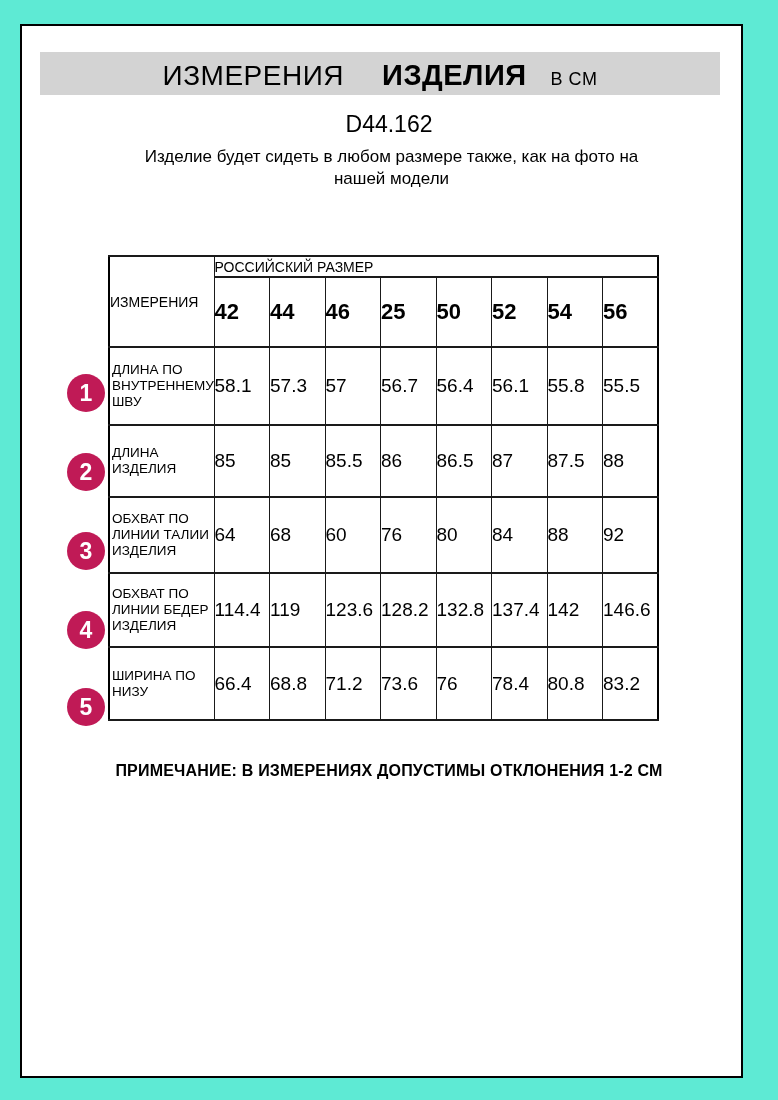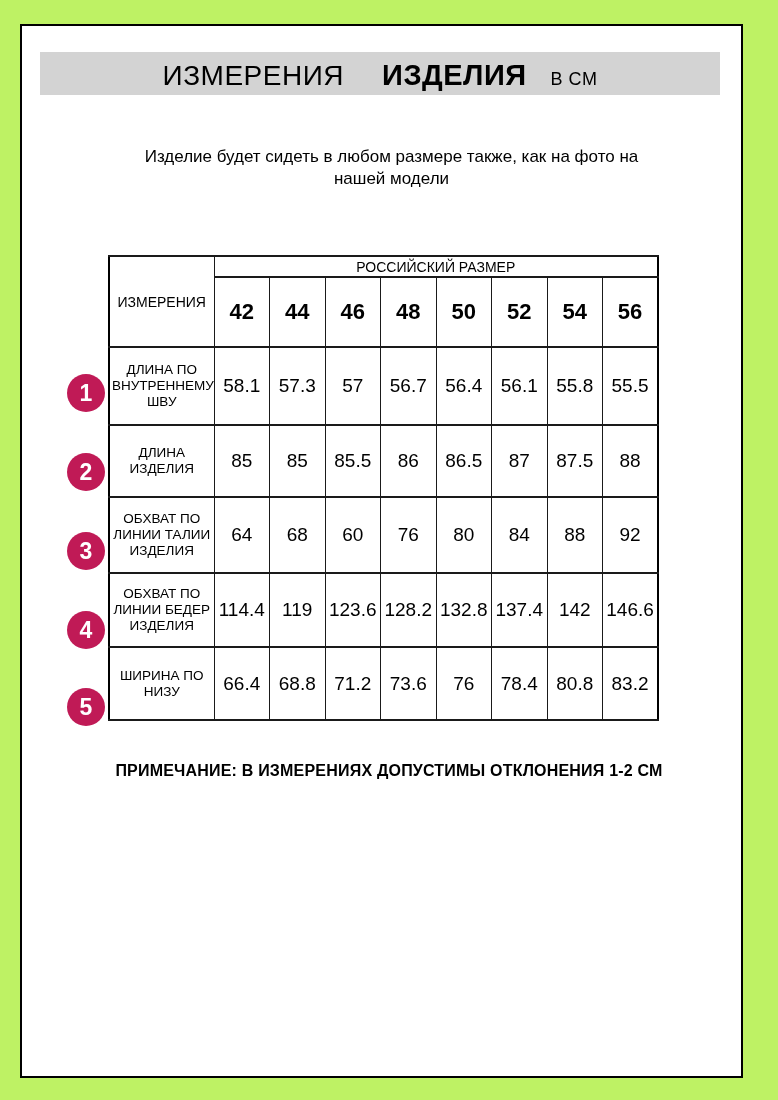--- a/index.html
+++ b/index.html
@@ -1,18 +1,18 @@
 <!DOCTYPE html>
 <html><head>
 <meta charset="utf-8">
 <style>
   * { margin:0; padding:0; box-sizing:border-box; }
   html,body { background:#ffffff; }
   body { font-family: "Liberation Sans", "DejaVu Sans", sans-serif; color:#000; }
-  .page { position:relative; width:778px; height:1100px; background:#bef264; overflow:hidden; }
+  .page { position:relative; width:778px; height:1100px; background:#5eead4; overflow:hidden; }
   .frame { position:absolute; left:20px; top:24px; width:723px; height:1054px; border:2px solid #000; background:#fff; }
 
   .title-bar {
     position:absolute; left:40px; top:52px; width:680px; height:43px;
     background:#d3d3d3;
     display:flex; justify-content:center; align-items:baseline;
     padding-top:7px;
   }
   .title-regular { font-size:28px; font-weight:normal; letter-spacing:0.5px; }
   .title-bold   { font-size:29px; font-weight:bold; margin-left:38px; letter-spacing:0.5px; }
@@ -25,21 +25,21 @@
   }
 
   table.meas {
     position:absolute; left:108px; top:255px; width:549px;
     border-collapse:collapse; table-layout:fixed;
     border:2px solid #000;
   }
   table.meas td {
     border:1px solid #1a1a1a;
     border-top-width:2px; border-bottom-width:2px;
-    text-align:center; vertical-align:middle;
+    vertical-align:middle;
     overflow:hidden;
   }
   td.tl { border-left-width:2px; }
   .r-group td { height:21px; font-size:14px; }
   .r-sizes td { height:70px; font-size:22px; font-weight:bold; }
   .corner-cell { font-size:15px; }
   .measure-label { font-size:13.5px; line-height:16px; white-space:pre-line; padding:0 2px; }
   .value-cell { font-size:19px; }
   .r1 td { height:78px; }
   .r2 td { height:72px; }
@@ -68,20 +68,21 @@
 
 <div class="page">
   <div class="frame"></div>
 
   <div class="title-bar" style="background: rgb(211, 211, 211);">
     <span class="title-regular">ИЗМЕРЕНИЯ</span>
     <span class="title-bold">ИЗДЕЛИЯ</span>
     <span class="title-unit">В СМ</span>
   </div>
 
+  <div class="product-code">D44.162</div>
 
   <div class="subtitle">Изделие будет сидеть в любом размере также, как на фото на
 нашей модели</div>
 
   <table class="meas">
     <colgroup>
       <col style="width:105px">
       <col style="width:55.5px">
         <col style="width:55.5px">
         <col style="width:55.5px">
@@ -93,21 +94,21 @@
     </colgroup>
     <tbody>
       <tr class="r-group">
         <td class="corner-cell" rowspan="2">ИЗМЕРЕНИЯ</td>
         <td colspan="8">РОССИЙСКИЙ РАЗМЕР</td>
       </tr>
       <tr class="r-sizes">
         <td>42</td>
         <td>44</td>
         <td>46</td>
-        <td>48</td>
+        <td>25</td>
         <td>50</td>
         <td class="tl">52</td>
         <td>54</td>
         <td>56</td>
       </tr>
 
       <tr class="r1">
         <td class="measure-label">ДЛИНА ПО
 ВНУТРЕННЕМУ
 ШВУ</td>

